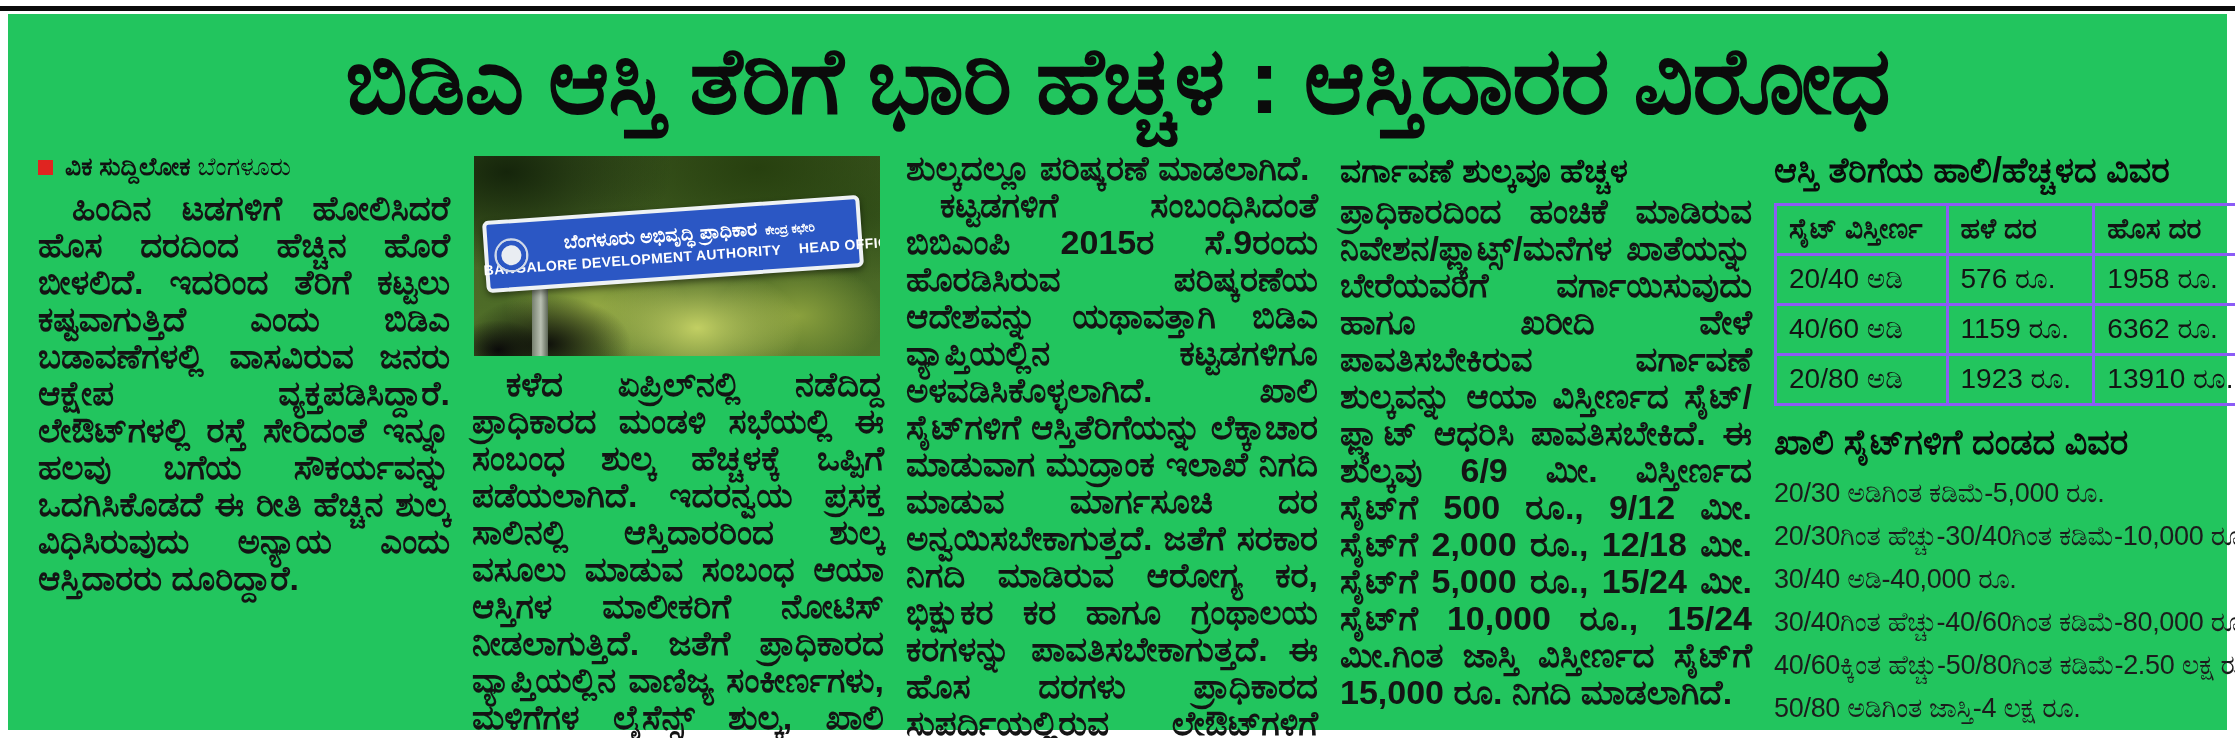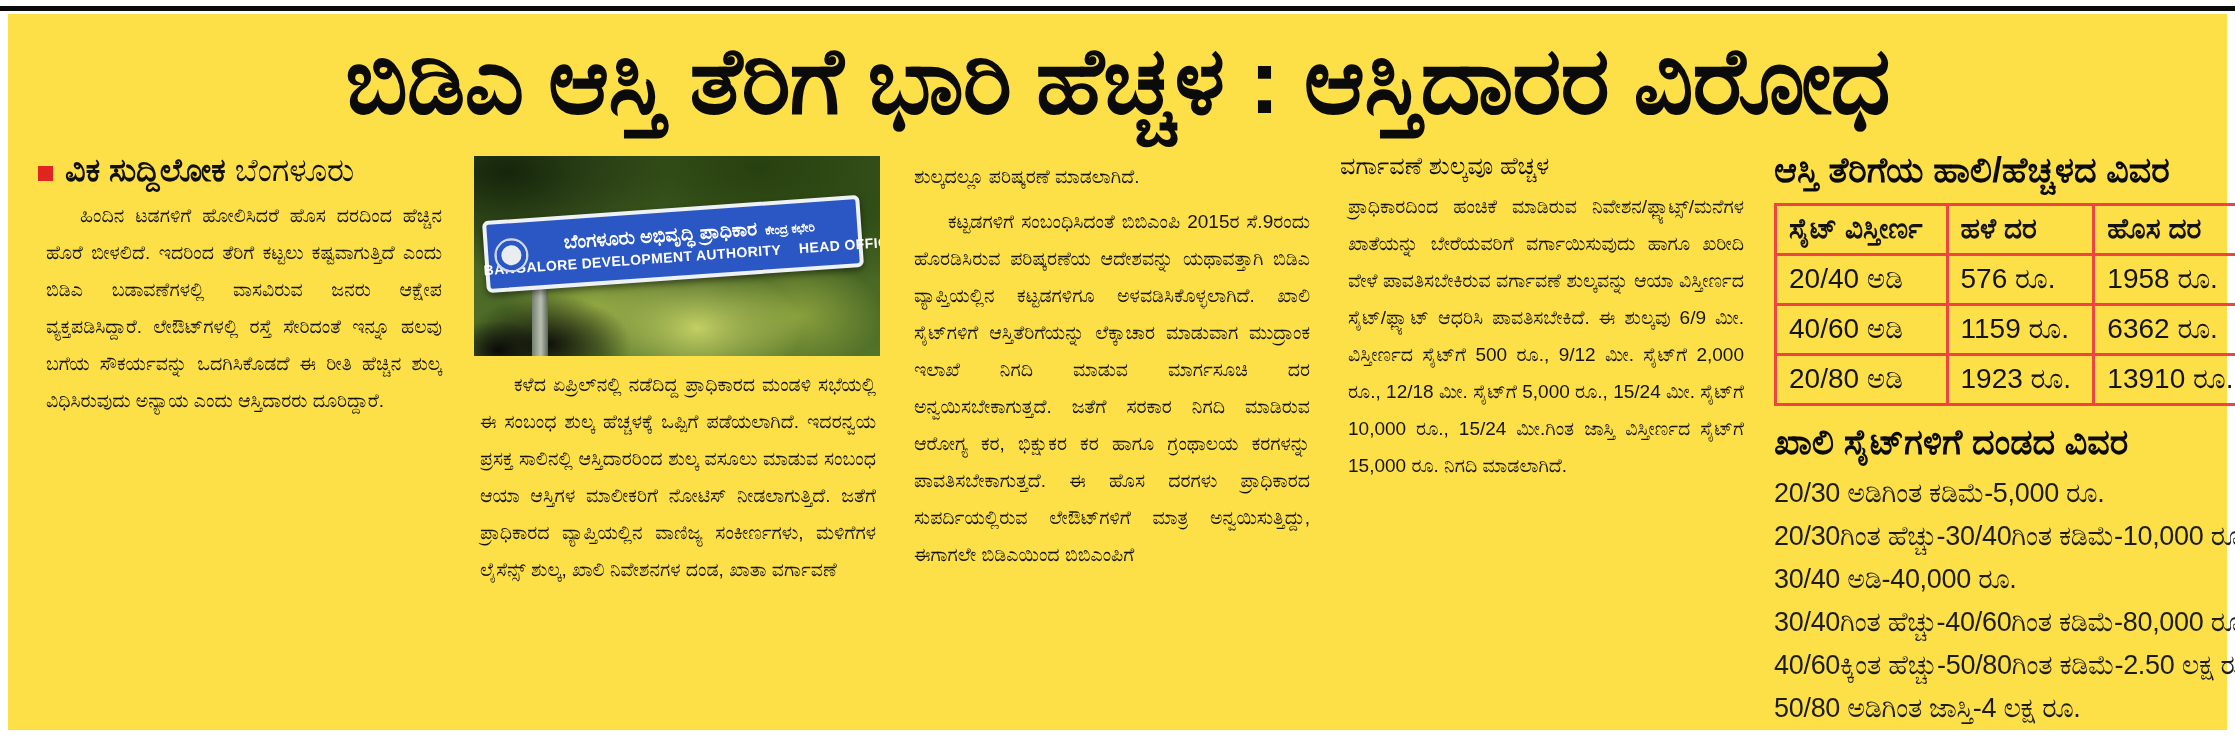--- a/index.html
+++ b/index.html
@@ -10,21 +10,21 @@
     font-family: "Liberation Sans", sans-serif;
   }
   .top-rule {
     position: absolute; top: 6px; left: 0;
     width: 2235px; height: 5px;
     background: #0a0a0a;
   }
   .clip-panel {
     position: absolute; top: 14px; left: 8px;
     width: 2219px; height: 716px;
-    background: #fde047;
+    background: #22c55e;
     box-sizing: border-box;
     padding: 10px 24px 23px 24px;
   }
   .headline {
     text-align: center;
     font-size: 93px;
     line-height: 1.2;
     font-weight: bold;
     color: #0b0b0b;
     letter-spacing: -1px;
@@ -33,40 +33,41 @@
   }
   .content {
     display: flex;
     gap: 22px;
     margin-top: 12px;
     padding: 0 6px;
   }
   .col { flex: 0 0 412px; width: 412px; }
   .rpanel { flex: 1 1 auto; }
 
-  .byline { font-size: 32px; margin: 2px 0 8px 0; color: #111; }
+  .byline { font-size: 25px; margin: 2px 0 8px 0; color: #111; }
   .byline .sq {
     display: inline-block; width: 15px; height: 15px;
     background: #e02420; margin-right: 12px;
   }
   .byline b { font-weight: bold; }
 
   .para {
-    font-size: 19px;
+    font-size: 34px;
     line-height: 37px;
     text-align: justify;
     color: #141414;
-    margin: 8px;
+    margin: 0;
     text-indent: 34px;
+    font-weight: bold;
   }
   .para.noindent { text-indent: 0; }
 
   .subhead {
-    font-size: 24px;
-    font-weight: normal;
+    font-size: 33px;
+    font-weight: bold;
     color: #0d0d0d;
     margin: 2px 0 2px 0;
   }
 
   
   .photo {
     position: relative;
     width: 406px; height: 200px;
     margin: 6px 0 10px 2px;
     overflow: hidden;
@@ -122,21 +123,21 @@
     color: #0b0b0b;
     margin: 0 0 12px 0;
     white-space: nowrap;
   }
   table.rates {
     border-collapse: collapse;
     width: 100%;
     margin-bottom: 16px;
   }
   table.rates th, table.rates td {
-    border: 3px solid #ef4444;
+    border: 3px solid #8b5cf6;
     font-size: 28px;
     color: #141414;
     text-align: left;
     padding: 7px 12px;
     height: 32px;
   }
   table.rates th { font-weight: bold; }
   .penalty-title {
     font-size: 35px;
     font-weight: bold;

